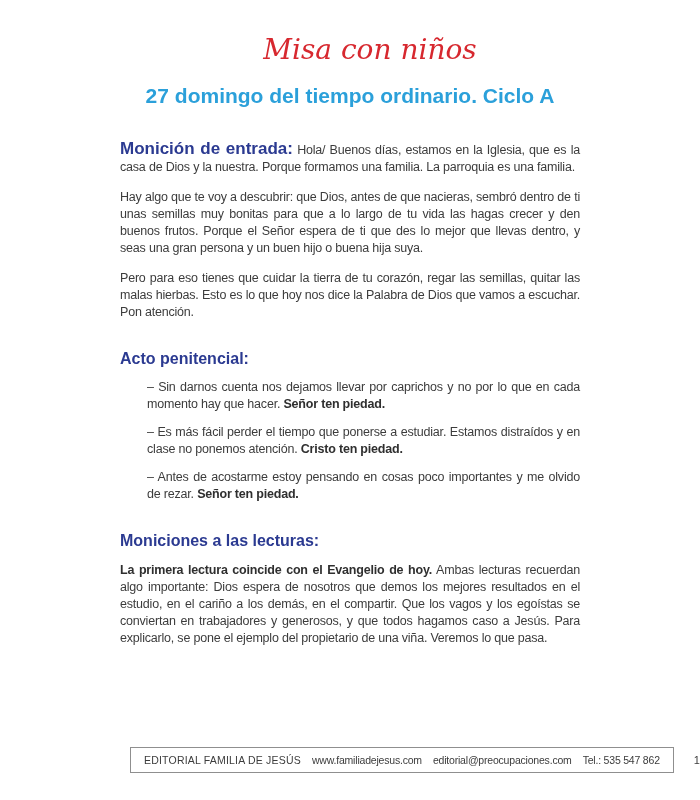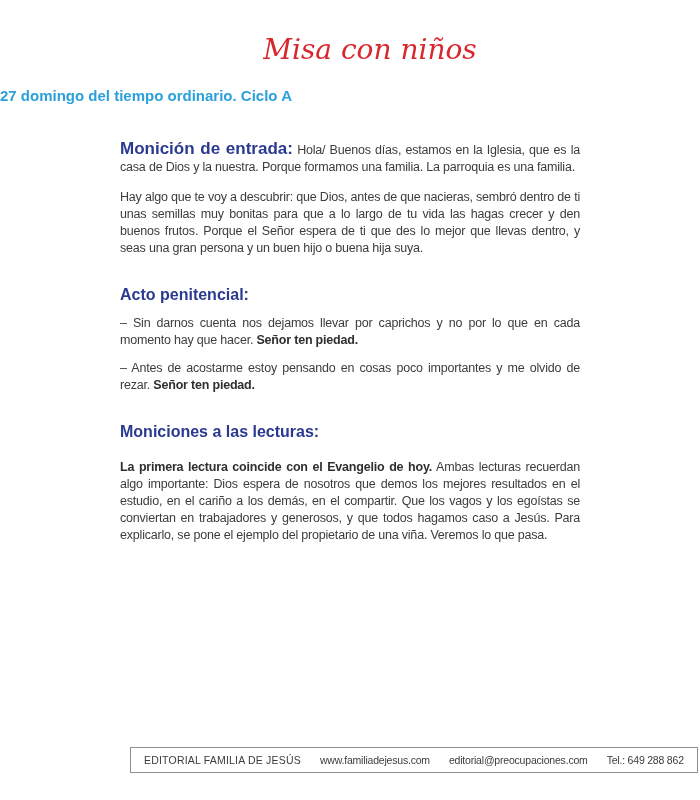--- a/index.html
+++ b/index.html
@@ -20,22 +20,22 @@
     font-family: "DejaVu Serif", serif;
     font-style: italic;
     font-weight: normal;
     font-size: 28px;
     line-height: 32px;
     color: var(--title-red, #d7282f);
     padding-left: 40px;
   }
   .subtitle {
     margin: 3px 0 0;
-    text-align: left;
-    font-size: 15px;
+    text-align: center;
+    font-size: 21px;
     line-height: 28px;
     font-weight: bold;
     color: var(--subtitle-blue, #2ba0da);
   }
 
   .content {
     margin: 30px 120px 0 120px;
     width: 460px;
     font-size: 12.5px;
     line-height: 17px;
@@ -53,35 +53,35 @@
   .section-heading {
     display: block;
     color: var(--heading-navy, #2b3a91);
     font-weight: bold;
     font-size: 16px;
     line-height: 21px;
     letter-spacing: 0;
     margin: 27px 0 10px 0;
     text-align: left;
   }
-  .section-lecturas .section-heading { margin-bottom: 17px; }
-  .section-penitencial p { margin-bottom: 11px; }
+  .section-lecturas .section-heading { margin-bottom: 11px; }
+  .section-penitencial p { margin-bottom: 11px; margin-left: 27px; }
   strong.response { font-weight: bold; color: #2f2f2f; }
 
   .footer-row {
     position: absolute;
     top: 747px; left: 130px;
     display: flex;
     align-items: center;
   }
   .footer-box {
     border: 1px solid #8f8f8f;
     padding: 6px 13px;
     display: flex;
-    gap: 19px;
+    gap: 11px;
     align-items: baseline;
     font-size: 10.5px;
     letter-spacing: -0.2px;
     color: #3c3c3c;
     white-space: nowrap;
   }
   .footer-box .pub { letter-spacing: 0.2px; }
   .page-number {
     margin-left: 20px;
     font-size: 11px;
@@ -97,27 +97,32 @@
   <h2 class="subtitle">27 domingo del tiempo ordinario. Ciclo A</h2>
 
   <div class="content">
 
     <section class="section-entrada">
       <p>
         <span class="inline-heading">Monición de entrada:</span>
         <span>Hola/ Buenos días, estamos en la Iglesia, que es la casa de Dios y la nuestra. Porque formamos una familia. La parroquia es una familia.</span>
       </p>
       <p>Hay algo que te voy a descubrir: que Dios, antes de que nacieras, sembró dentro de ti unas semillas muy bonitas para que a lo largo de tu vida las hagas crecer y den buenos frutos. Porque el Señor espera de ti que des lo mejor que llevas dentro, y seas una gran persona y un buen hijo o buena hija suya.</p>
+      <p>Pero para eso tienes que cuidar la tierra de tu corazón, regar las semillas, quitar las malas hierbas. Esto es lo que hoy nos dice la Palabra de Dios que vamos a escuchar. Pon atención.</p>
     </section>
 
     <section class="section-penitencial">
       <span class="section-heading">Acto penitencial:</span>
       <p>
         <span>– Sin darnos cuenta nos dejamos llevar por caprichos y no por lo que en cada momento hay que hacer.</span>
         <strong class="response">Señor ten piedad.</strong>
+      </p>
+      <p>
+        <span>– Es más fácil perder el tiempo que ponerse a estudiar. Estamos distraídos y en clase no ponemos atención.</span>
+        <strong class="response">Cristo ten piedad.</strong>
       </p>
       <p>
         <span>– Antes de acostarme estoy pensando en cosas poco importantes y me olvido de rezar.</span>
         <strong class="response">Señor ten piedad.</strong>
       </p>
     </section>
 
     <section class="section-lecturas">
       <span class="section-heading">Moniciones a las lecturas:</span>
       <p>
@@ -126,18 +131,18 @@
       </p>
     </section>
 
   </div>
 
   <div class="footer-row">
     <div class="footer-box">
       <span class="pub">EDITORIAL FAMILIA DE JESÚS</span>
       <span>www.familiadejesus.com</span>
       <span>editorial@preocupaciones.com</span>
-      <span>Tel.: 649 288 862</span>
+      <span>Tel.: 535 547 862</span>
     </div>
     <span class="page-number">1</span>
   </div>
 
 </div>
 
 </body></html>

